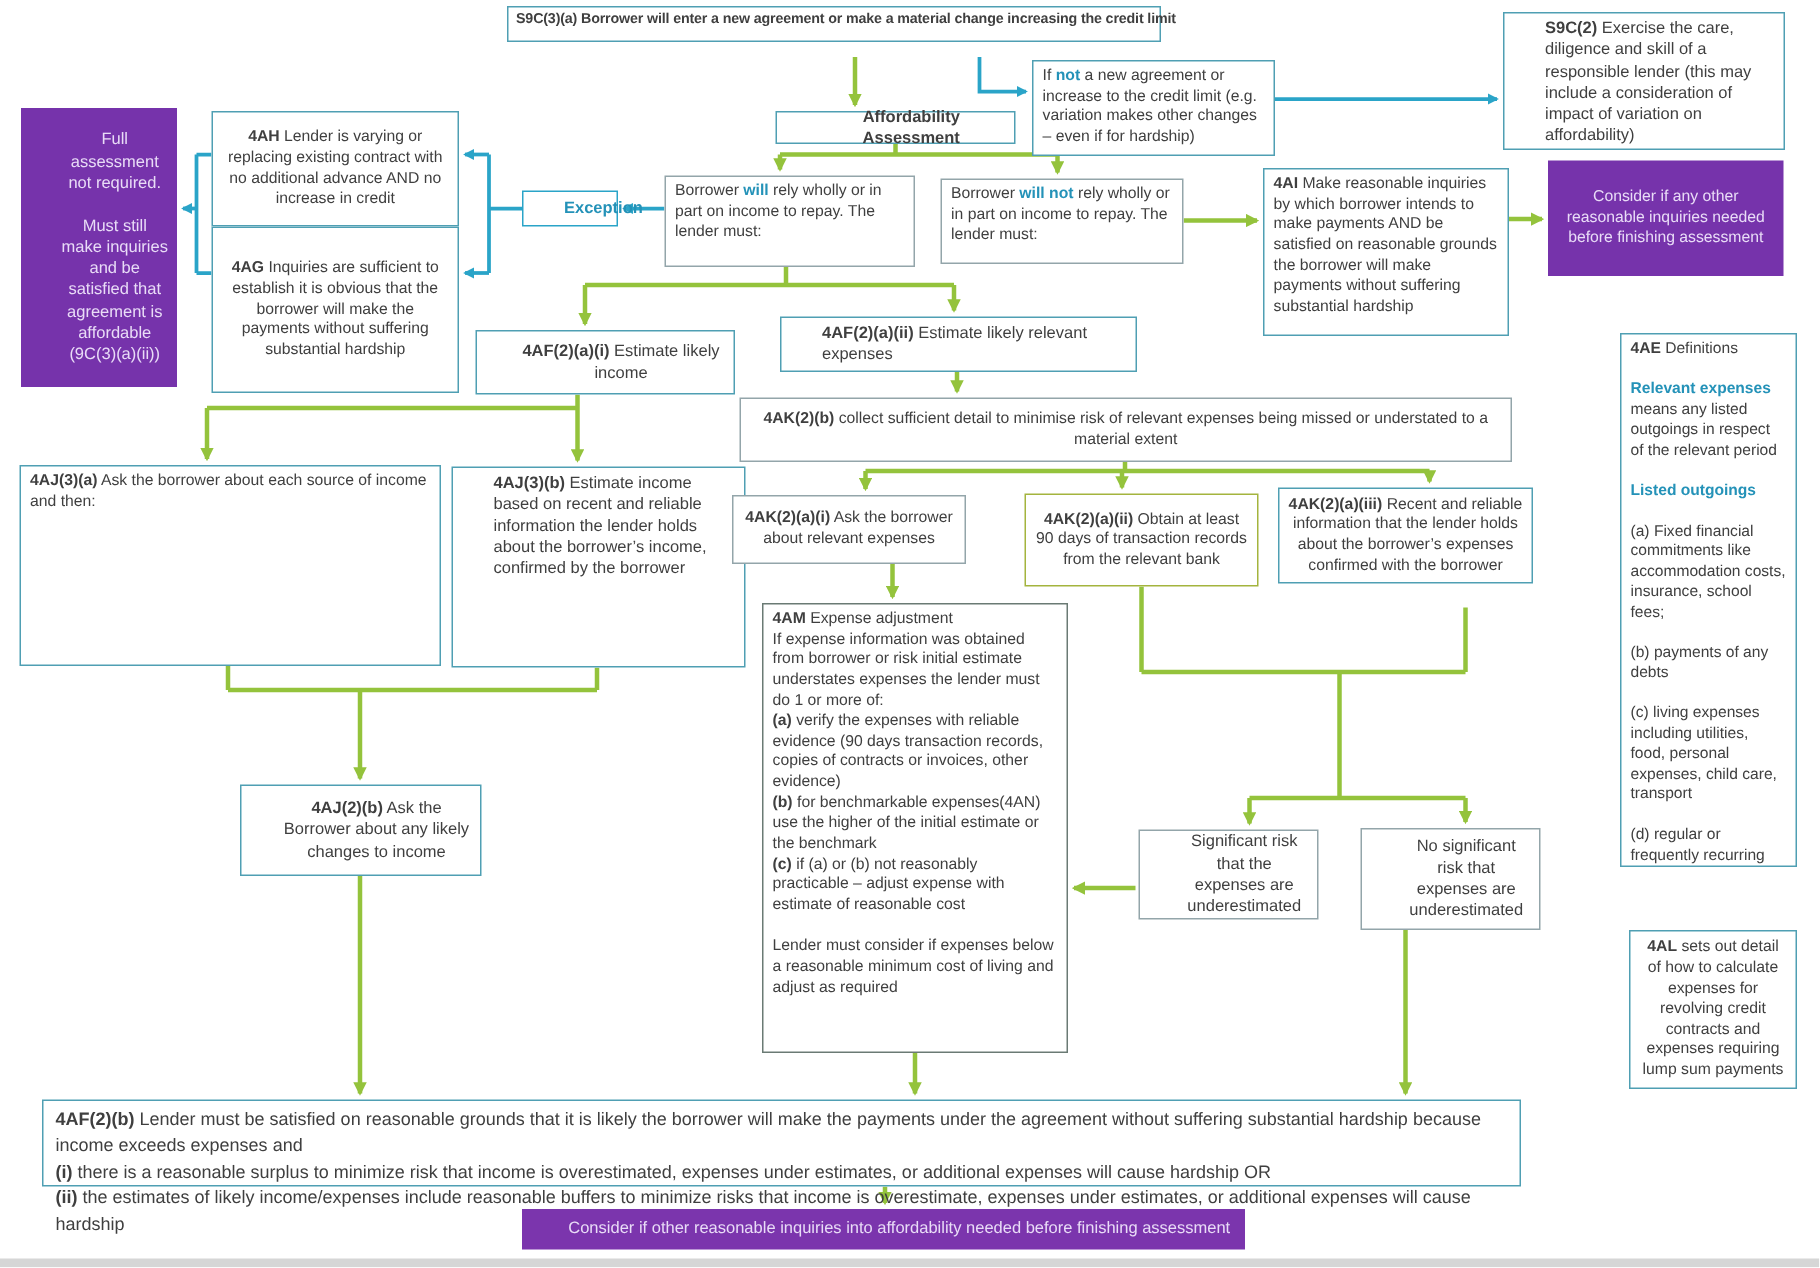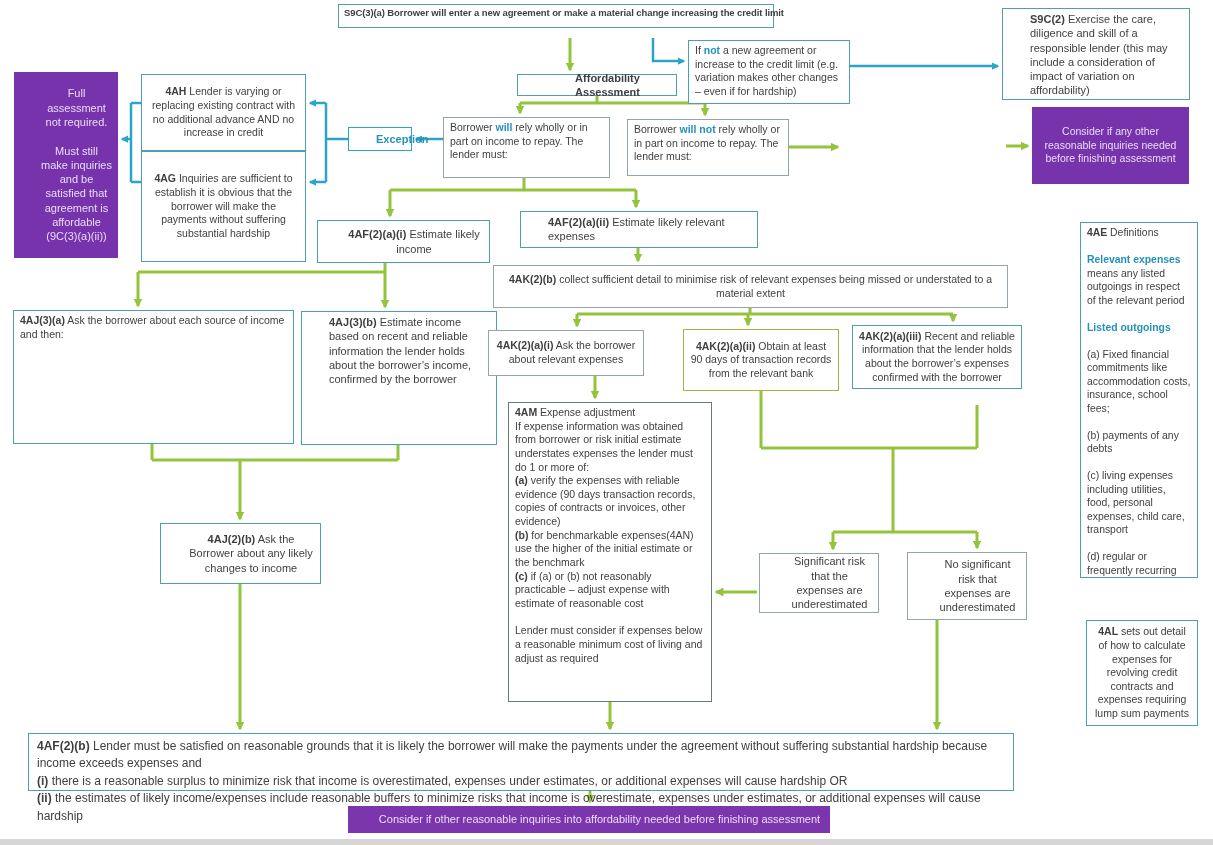--- a/index.html
+++ b/index.html
@@ -130,20 +130,23 @@
     </div>
 
   <div class="node gb" style="left:443px;top:117px;width:167px;height:61px;">
     <div class="inner"><span>Borrower </span><span class="tl">will</span><span> rely wholly or in part on income to repay. The lender must:</span></div>
     </div>
 
   <div class="node gb" style="left:627px;top:119px;width:162px;height:57px;">
     <div class="inner"><span>Borrower </span><span class="tl">will not</span><span> rely wholly or in part on income to repay. The lender must:</span></div>
     </div>
 
+  <div class="node" style="left:842px;top:112px;width:164px;height:112px;">
+    <div class="inner"><span class="b">4AI</span><span> Make reasonable inquiries by which borrower intends to make payments AND be satisfied on reasonable grounds the borrower will make payments without suffering substantial hardship</span></div>
+    </div>
 
   <div class="node c purple" style="left:1032px;top:107px;width:157px;height:77px;">
     <div class="inner"><span>Consider if any other reasonable inquiries needed before finishing assessment</span></div>
     </div>
 
   <div class="node c f11" style="left:317px;top:220px;width:173px;height:43px;">
     <div class="inner"><span class="b">4AF(2)(a)(i)</span><span> Estimate likely income</span></div>
     </div>
 
   <div class="node f11" style="left:520px;top:211px;width:238px;height:37px;">

